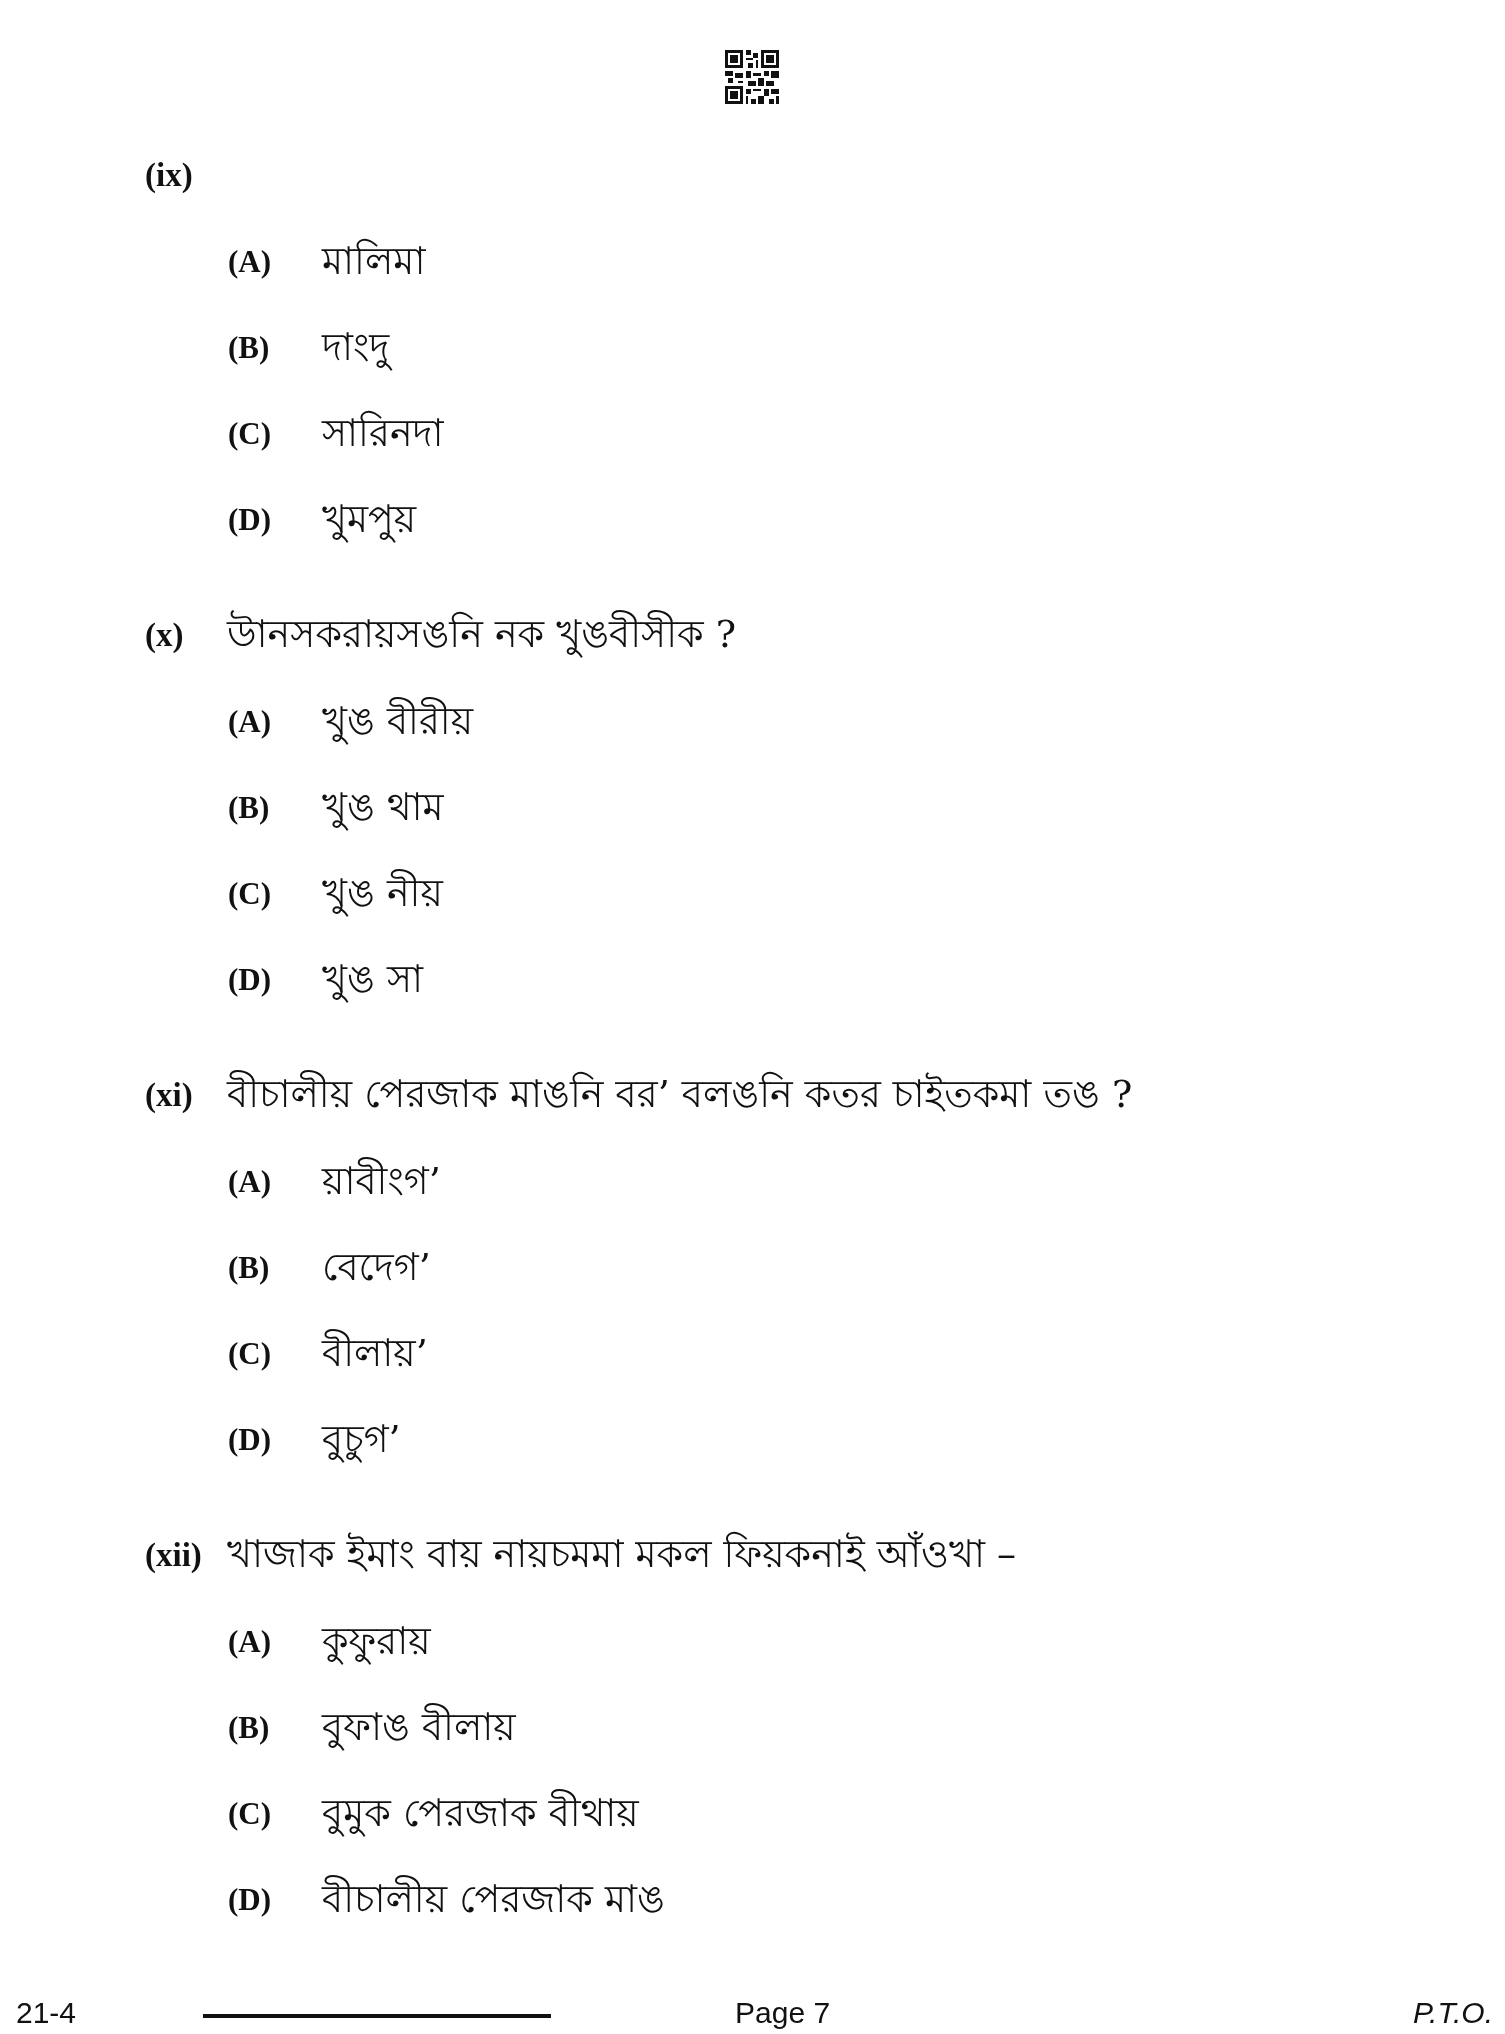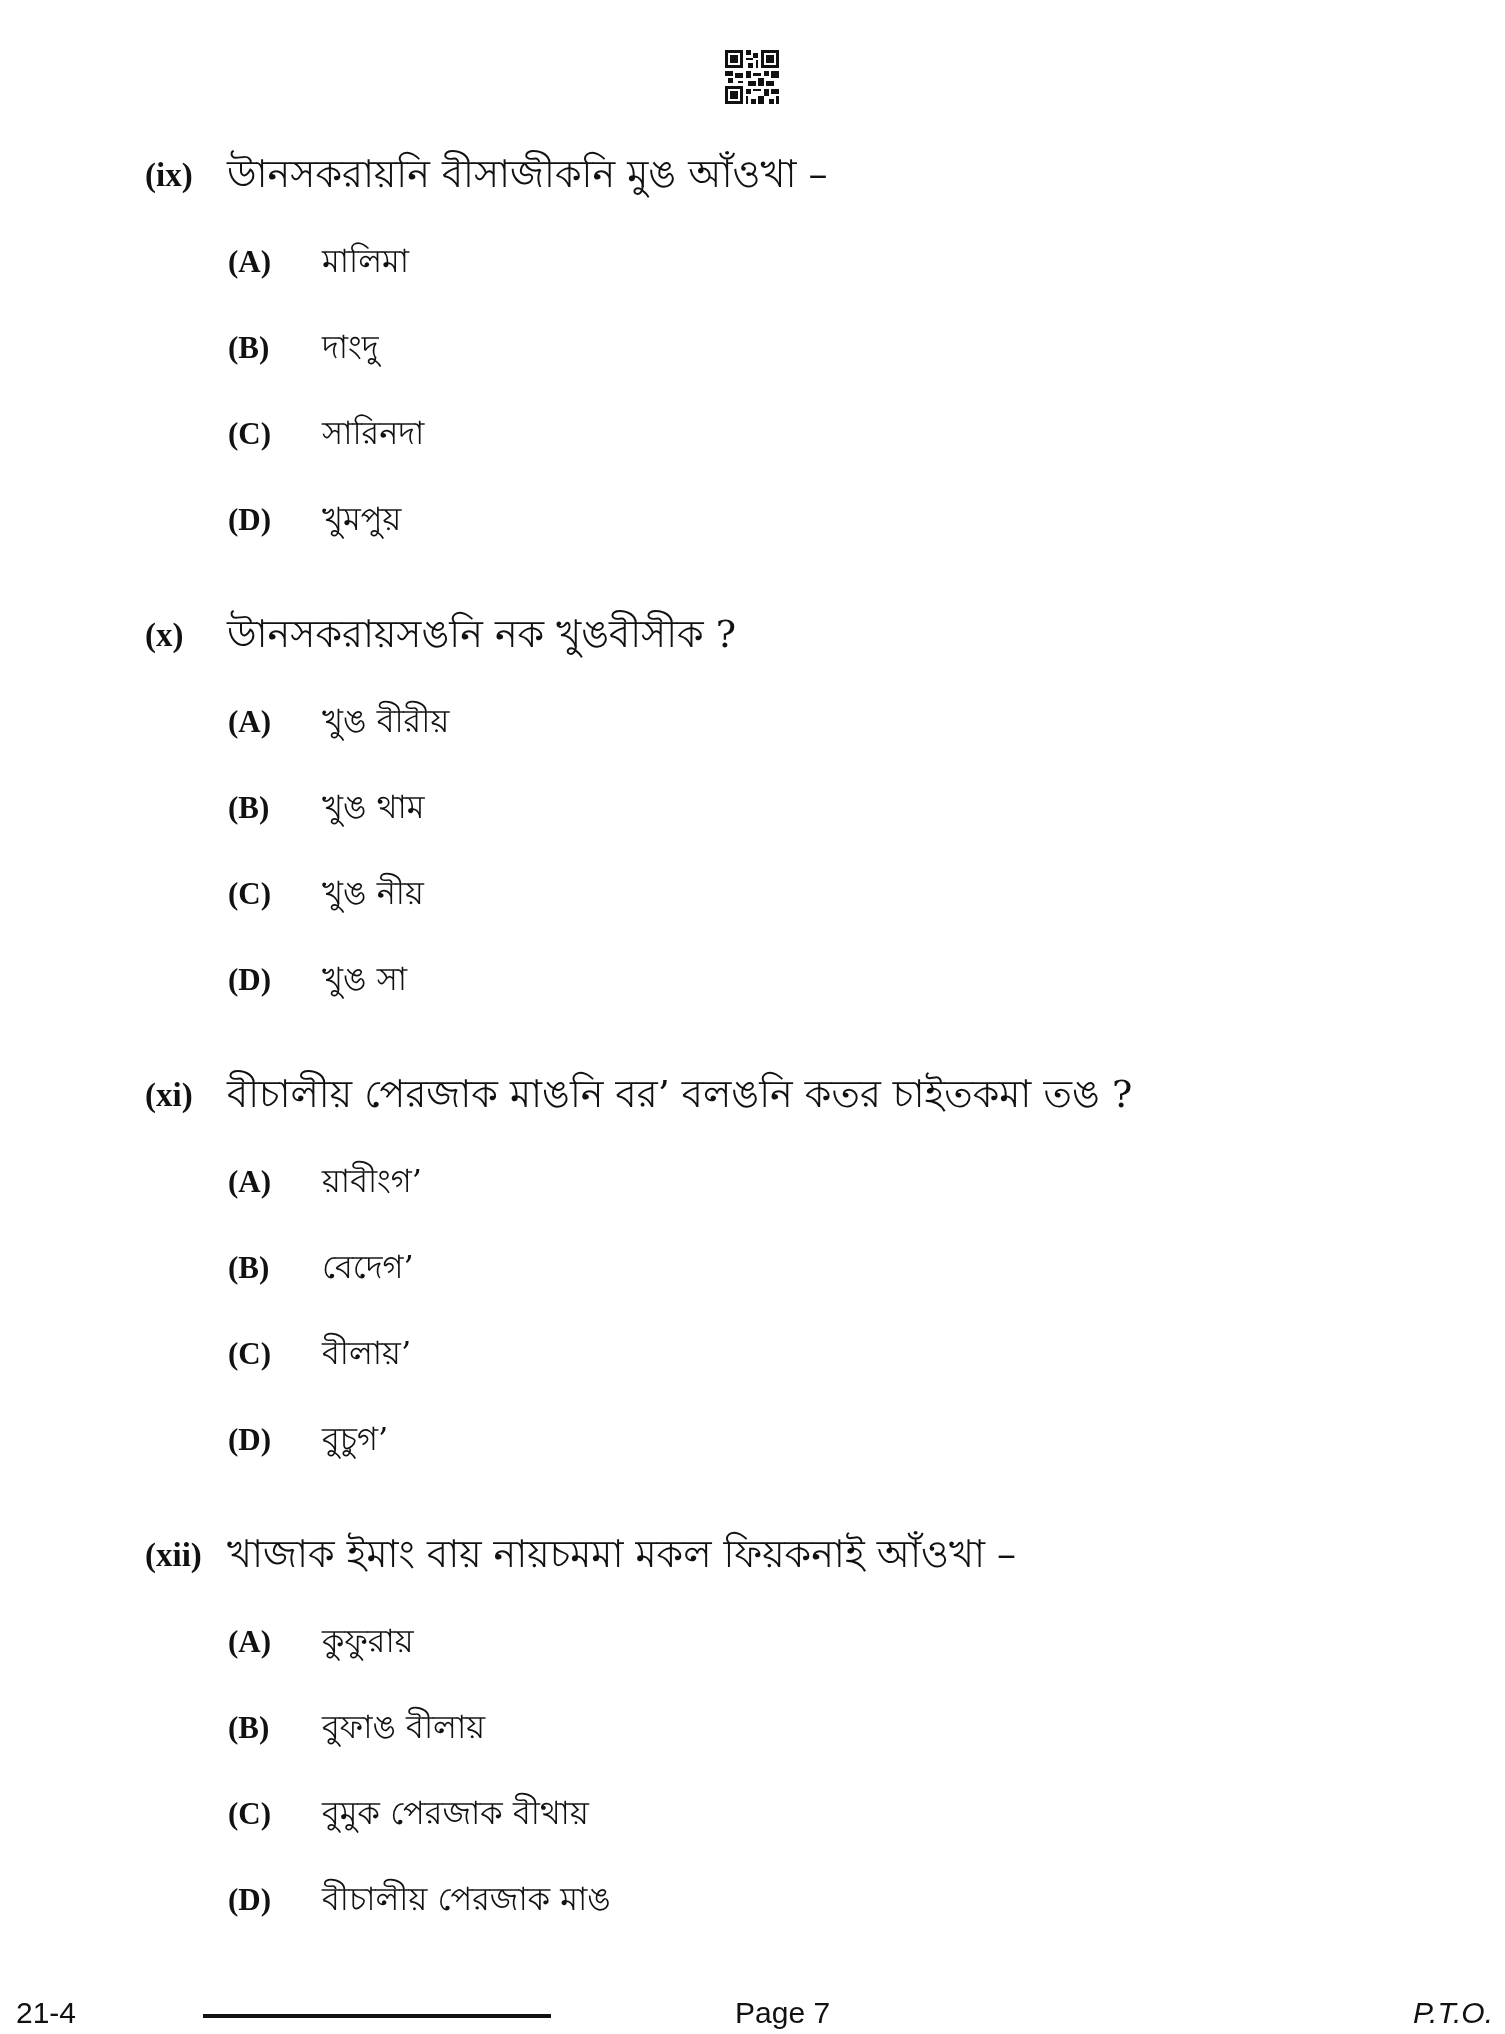--- a/index.html
+++ b/index.html
@@ -70,21 +70,21 @@
     top: 8px;
     font-family: "Liberation Serif", "DejaVu Serif", serif;
     font-weight: bold;
     font-size: 31px;
     line-height: 44px;
   }
   .opt-text {
     position: absolute;
     left: 322px;
     top: 4px;
-    font-size: 32px;
+    font-size: 38px;
     line-height: 50px;
     white-space: nowrap;
   }
   .footer {
     position: absolute;
     left: 0;
     top: 1995px;
     width: 1505px;
     height: 39px;
     font-family: "Liberation Sans", "DejaVu Sans", sans-serif;
@@ -162,21 +162,20 @@
     <rect x="8" y="18" width="1" height="3" fill="#111"></rect>
     <rect x="10" y="19" width="2" height="2" fill="#111"></rect>
     <rect x="13" y="18" width="2" height="3" fill="#111"></rect>
     <rect x="17" y="19" width="2" height="2" fill="#111"></rect>
     <rect x="20" y="18" width="1" height="3" fill="#111"></rect>
   </svg>
 
   <div class="question" style="top:145px;">
     <div class="q-row">
       <span class="q-num">(ix)</span>
-      <span class="q-text">উানসকরায়নি বীসাজীকনি মুঙ আঁওখা –</span>
     </div>
     <div class="opt" style="top:87px;">
       <span class="opt-letter">(A)</span>
       <span class="opt-text">মালিমা</span>
     </div>
     <div class="opt" style="top:173px;">
       <span class="opt-letter">(B)</span>
       <span class="opt-text">দাংদু</span>
     </div>
     <div class="opt" style="top:259px;">

